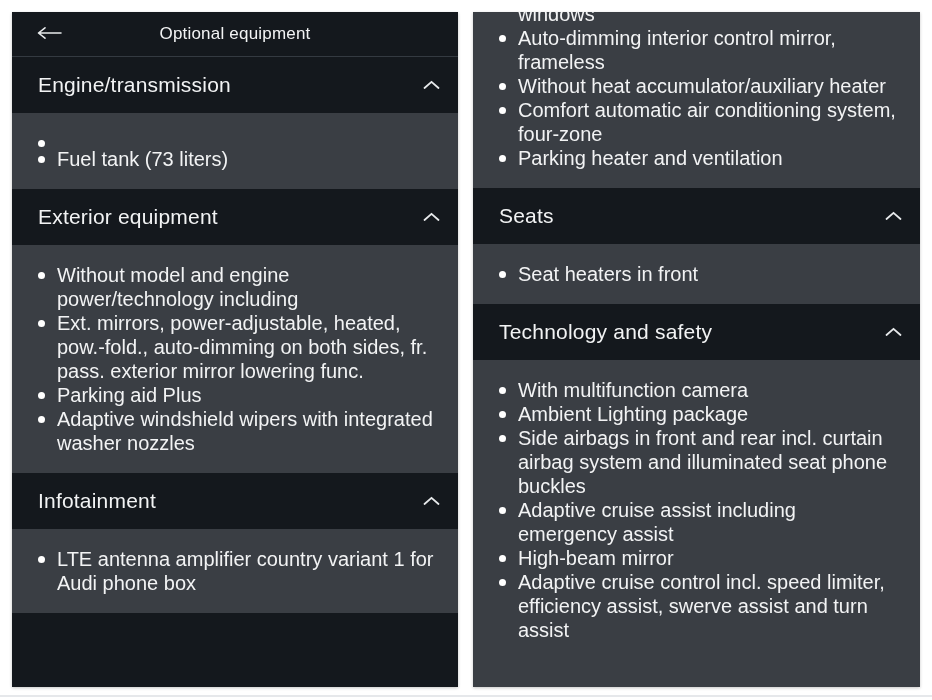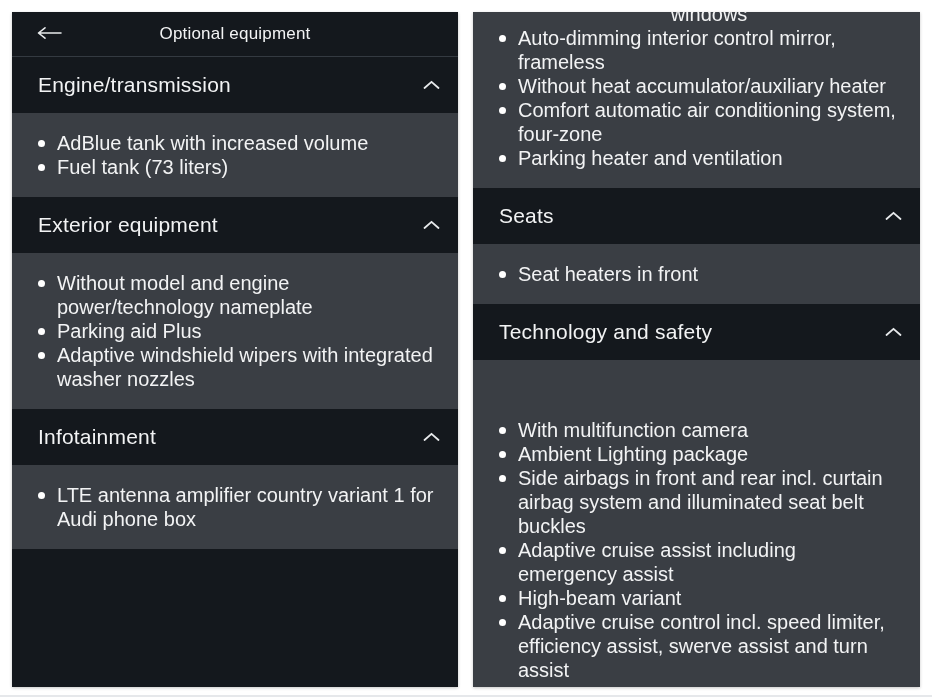--- a/index.html
+++ b/index.html
@@ -74,37 +74,37 @@
   .chev{flex:none;display:flex;align-items:center;}
 
   .sec.stub{flex:1 1 auto;min-height:0;height:auto;cursor:default;}
 
   .panel{
     flex:none;
     background:var(--panel);
     padding:18px 20px 18px 26px;
   }
   .panel.clipped{margin-top:-16px;padding-top:6px;}
-  .panel.fill{flex:1 1 auto;margin-top:40px;}
+  .panel.fill{flex:1 1 auto;}
 
   .item{
     display:flex;
     align-items:flex-start;
     font-size:20px;
     line-height:24px;
     color:var(--text);
   }
   .dot{
     flex:none;
     width:7px;height:7px;
     border-radius:50%;
     background:#ffffff;
     margin:9px 12px 0 0;
   }
-  .item.cont{padding-left:19px;justify-content:center;}
+  .item.cont{padding-left:19px;}
   .item-text{min-width:0;}
 
   .bottom-rule{
     position:absolute;
     left:0;right:0;bottom:3px;
     height:2px;
     background:var(--bottom-rule);
   }
 </style>
 </head>
@@ -128,40 +128,43 @@
     <span class="sec-title">Engine/transmission</span>
     <span class="chev">
       <svg width="17" height="10" viewBox="0 0 17 10">
           <polyline points="1.5,8 8.5,1.8 15.5,8" fill="none" stroke="#e8eaec" stroke-width="1.8" stroke-linecap="round" stroke-linejoin="round"></polyline>
         </svg>
     </span>
   </div>
   <div class="panel">
     <div class="item">
       <span class="dot"></span>
-      <span class="item-text">AdBlue tank with increased volume</span>
     </div>
     <div class="item">
       <span class="dot"></span>
       <span class="item-text">Fuel tank (73 liters)</span>
     </div>
   </div>
 
   <div class="sec">
     <span class="sec-title">Exterior equipment</span>
     <span class="chev">
       <svg width="17" height="10" viewBox="0 0 17 10">
           <polyline points="1.5,8 8.5,1.8 15.5,8" fill="none" stroke="#e8eaec" stroke-width="1.8" stroke-linecap="round" stroke-linejoin="round"></polyline>
         </svg>
     </span>
   </div>
   <div class="panel">
     <div class="item">
       <span class="dot"></span>
-      <span class="item-text">Without model and engine power/technology nameplate</span>
+      <span class="item-text">Without model and engine power/technology including</span>
+    </div>
+    <div class="item">
+      <span class="dot"></span>
+      <span class="item-text">Ext. mirrors, power-adjustable, heated, pow.-fold., auto-dimming on both sides, fr. pass. exterior mirror lowering func.</span>
     </div>
     <div class="item">
       <span class="dot"></span>
       <span class="item-text">Parking aid Plus</span>
     </div>
     <div class="item">
       <span class="dot"></span>
       <span class="item-text">Adaptive windshield wipers with integrated washer nozzles</span>
     </div>
   </div>
@@ -235,29 +238,29 @@
     <div class="item">
       <span class="dot"></span>
       <span class="item-text">With multifunction camera</span>
     </div>
     <div class="item">
       <span class="dot"></span>
       <span class="item-text">Ambient Lighting package</span>
     </div>
     <div class="item">
       <span class="dot"></span>
-      <span class="item-text">Side airbags in front and rear incl. curtain airbag system and illuminated seat belt buckles</span>
+      <span class="item-text">Side airbags in front and rear incl. curtain airbag system and illuminated seat phone buckles</span>
     </div>
     <div class="item">
       <span class="dot"></span>
       <span class="item-text">Adaptive cruise assist including emergency assist</span>
     </div>
     <div class="item">
       <span class="dot"></span>
-      <span class="item-text">High-beam variant</span>
+      <span class="item-text">High-beam mirror</span>
     </div>
     <div class="item">
       <span class="dot"></span>
       <span class="item-text">Adaptive cruise control incl. speed limiter, efficiency assist, swerve assist and turn assist</span>
     </div>
   </div>
 </div>
 
 <div class="bottom-rule"></div>
 

